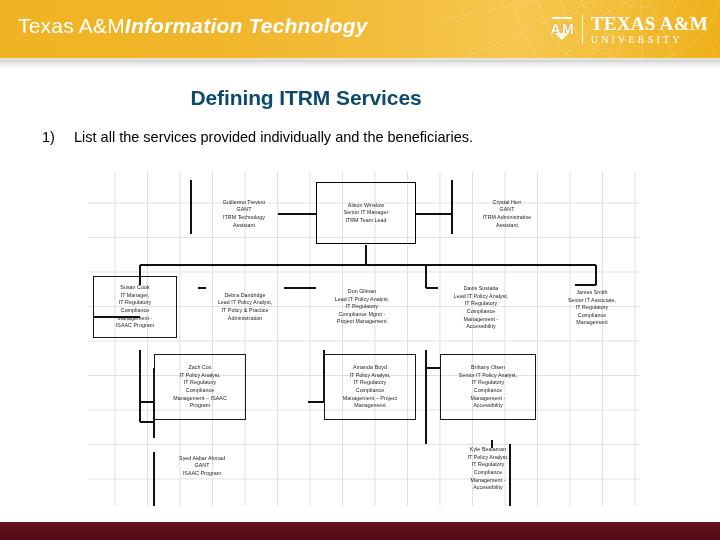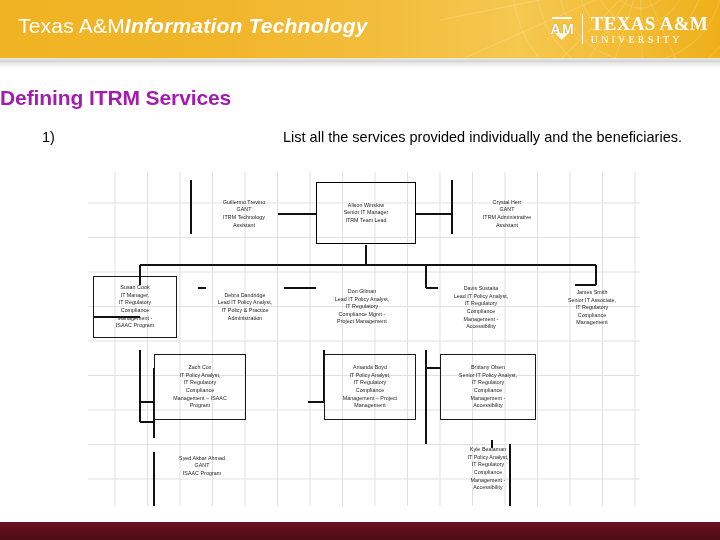--- a/index.html
+++ b/index.html
@@ -119,36 +119,37 @@
     left: 0; top: 62px;
     width: 720px; height: 6px;
     background: linear-gradient(180deg, #e3e3e3 0%, #f5f5f5 70%, #ffffff 100%);
   }
 
   
   .slide-title {
     position: absolute;
     left: 0; top: 86px;
     width: 612px;
+    text-align: center;
     font-size: 21px;
     font-weight: 700;
-    color: #a21caf;
+    color: #0c4a6e;
     letter-spacing: -.1px;
   }
   .bullet-row {
     position: absolute;
     left: 42px; top: 129px;
     width: 640px;
     display: flex;
     align-items: flex-start;
     font-size: 14.5px;
     color: #000000;
   }
   .bullet-num { width: 32px; flex: none; }
-  .bullet-text { flex: 1; text-align: right; }
+  .bullet-text { flex: 1; }
 
   
   .chart-area {
     position: absolute;
     left: 88px; top: 172px;
     width: 552px;
     height: 334px;
   }
   .grid-bg {
     position: absolute;

